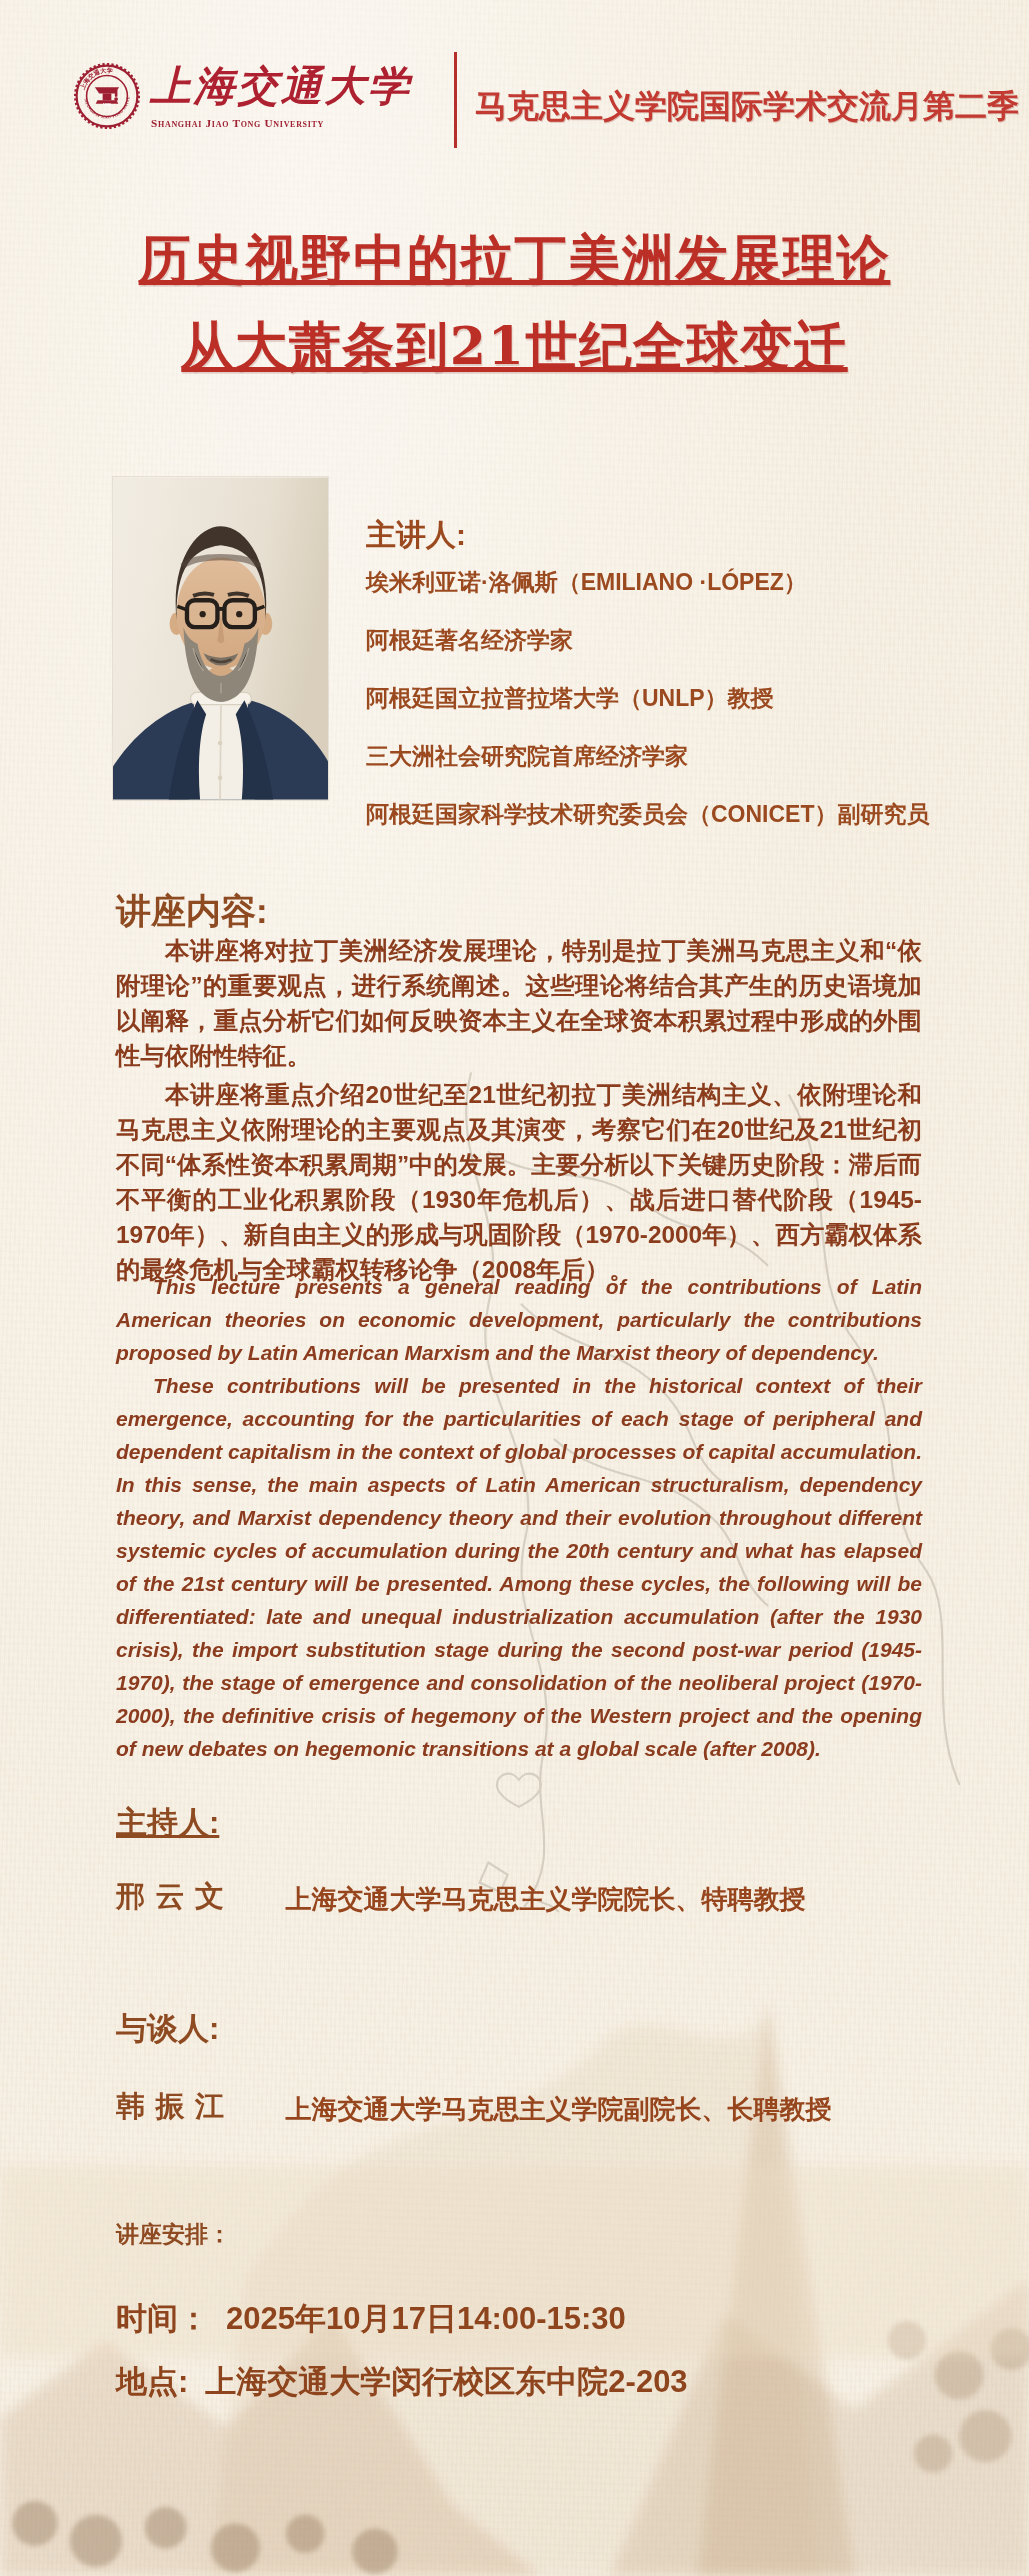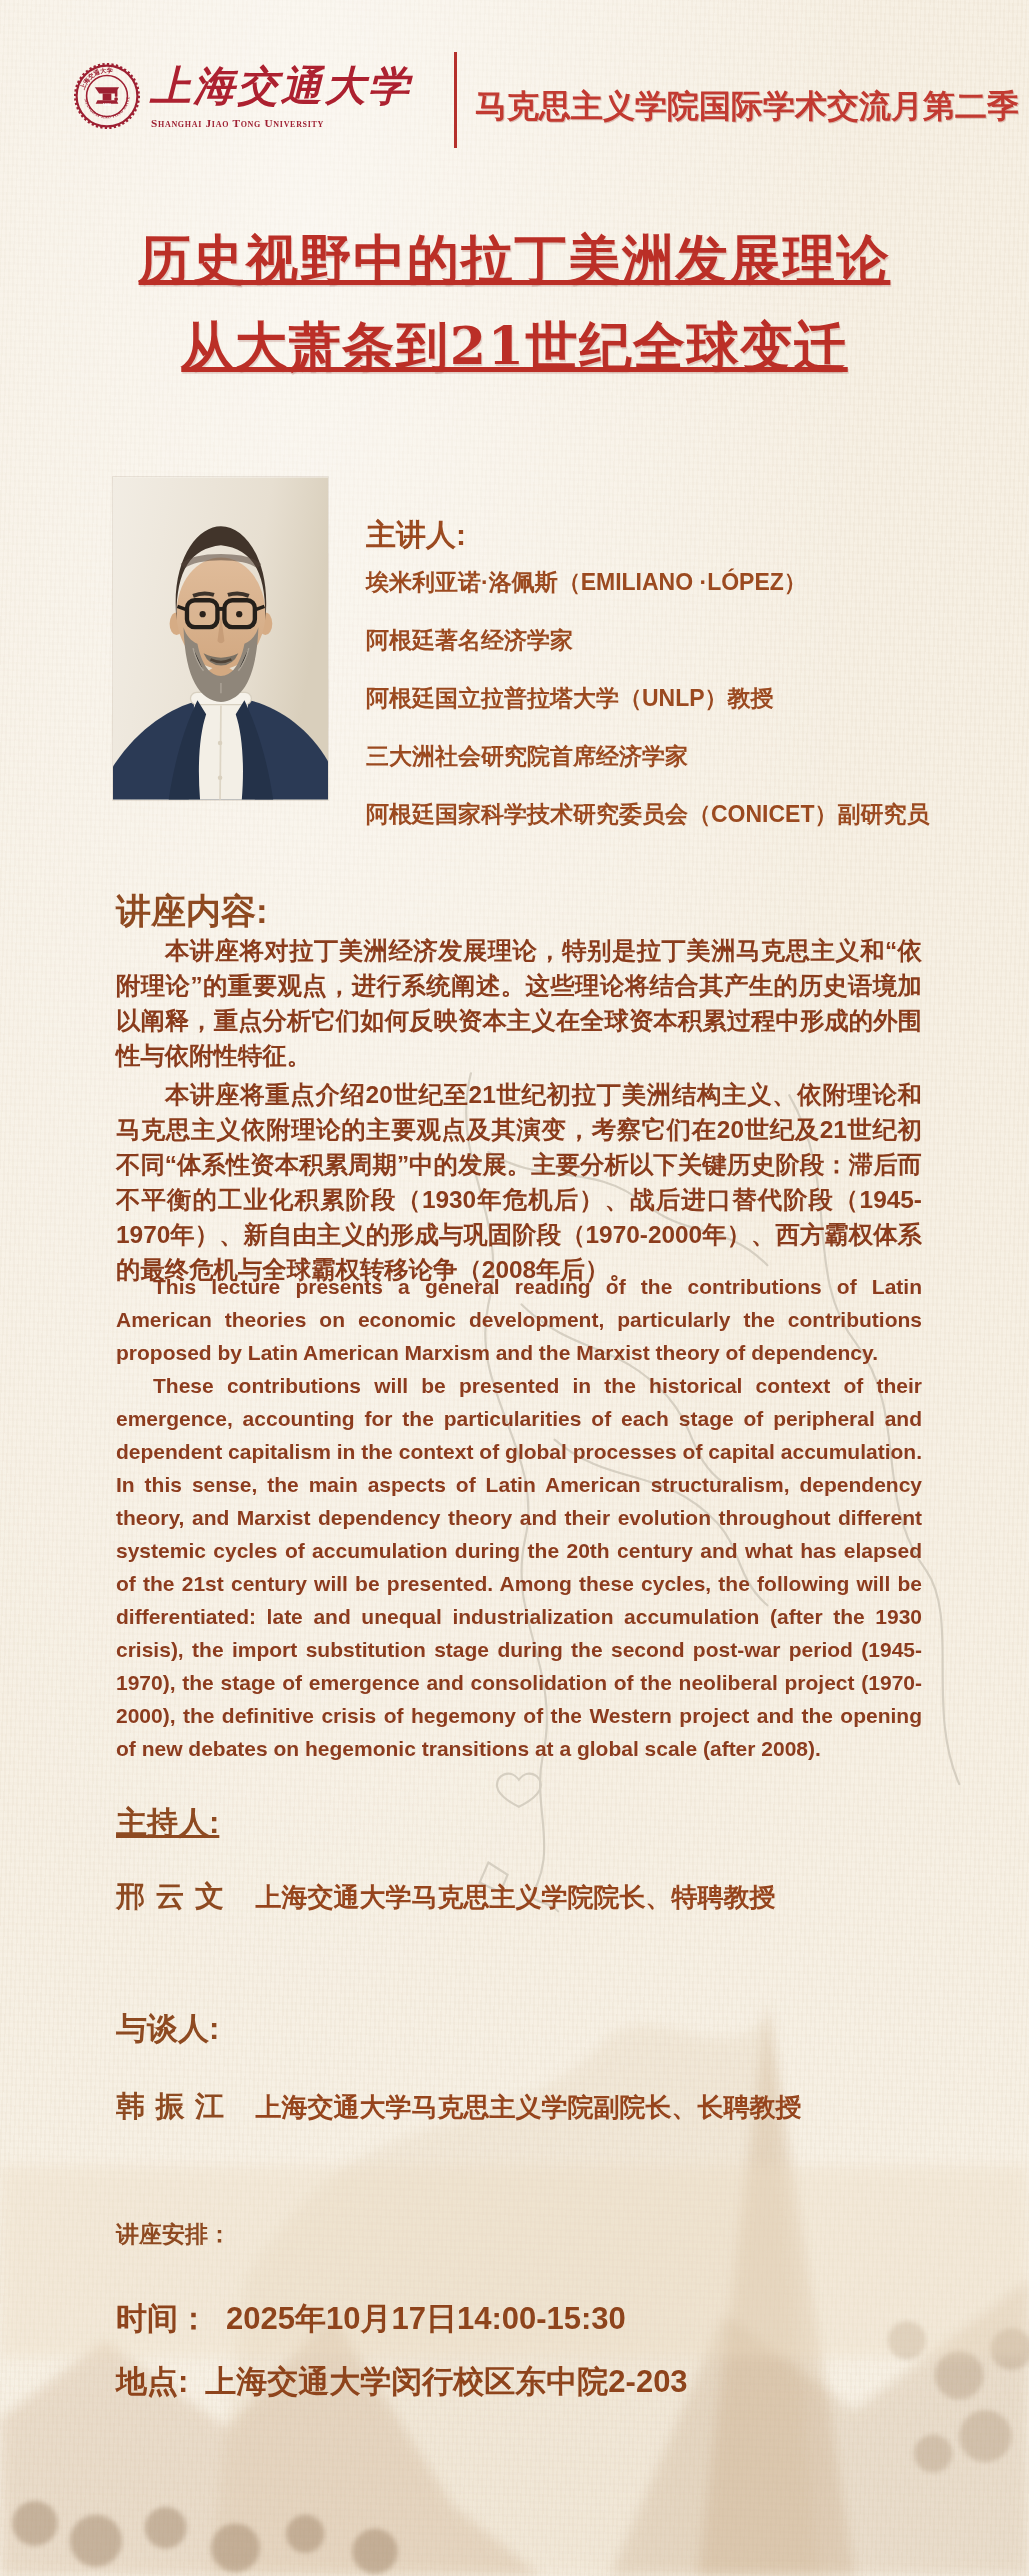--- a/index.html
+++ b/index.html
@@ -32,25 +32,25 @@
   .photo{left:113px;top:477px;width:215px;height:323px;box-shadow:0 0 0 0.9px rgba(120,100,80,.15);}
   .spk-heading{left:366px;top:515px;font-size:30px;font-weight:900;color:#9b4a20;}
   .spk-list{left:366px;top:567px;width:611px;list-style:none;margin:0;padding:0;}
   .spk-list li{font-size:23px;font-weight:900;color:#9b4a20;margin-bottom:27px;white-space:nowrap;}
   
   .sec-heading{font-size:35px;font-weight:900;color:#8e4a21;}
   .h-content{left:116px;top:888px;}
   .paras{left:116px;width:806px;text-align:justify;}
   .paras-cn{top:933px;font-size:24.4px;line-height:35px;font-weight:900;color:#8a3c1c;}
   .paras-cn p{margin:0 0 3.5px 0;text-indent:49px;}
-  .paras-en{top:1270px;font-size:21px;line-height:33px;font-weight:bold;color:#8c3c1e;}
+  .paras-en{top:1270px;font-size:21px;line-height:33px;font-weight:bold;color:#8c3c1e;font-style:italic;}
   .paras-en p{margin:0;text-indent:37px;}
   
   .h-host{left:116px;top:1802px;font-size:31px;text-decoration:underline;}
-  .person-row{left:116px;display:flex;align-items:center;gap:21px;white-space:nowrap;}
+  .person-row{left:116px;display:flex;align-items:flex-end;gap:51px;white-space:nowrap;}
   .row-host{top:1877px;}
   .person-name{font-size:29px;font-weight:900;color:#8e4a21;letter-spacing:10.5px;}
   .person-role{font-size:26px;font-weight:900;color:#96451d;}
   .h-discussant{left:116px;top:2008px;font-size:31px;}
   .row-discussant{top:2087px;}
   .h-schedule{left:116px;top:2219px;font-size:23px;}
   .sched-row{left:116px;font-size:31px;font-weight:900;color:#8e441c;white-space:nowrap;}
   .row-time{top:2298px;}
   .row-venue{top:2361px;}
   .sched-row .lbl{margin-right:17px;}

